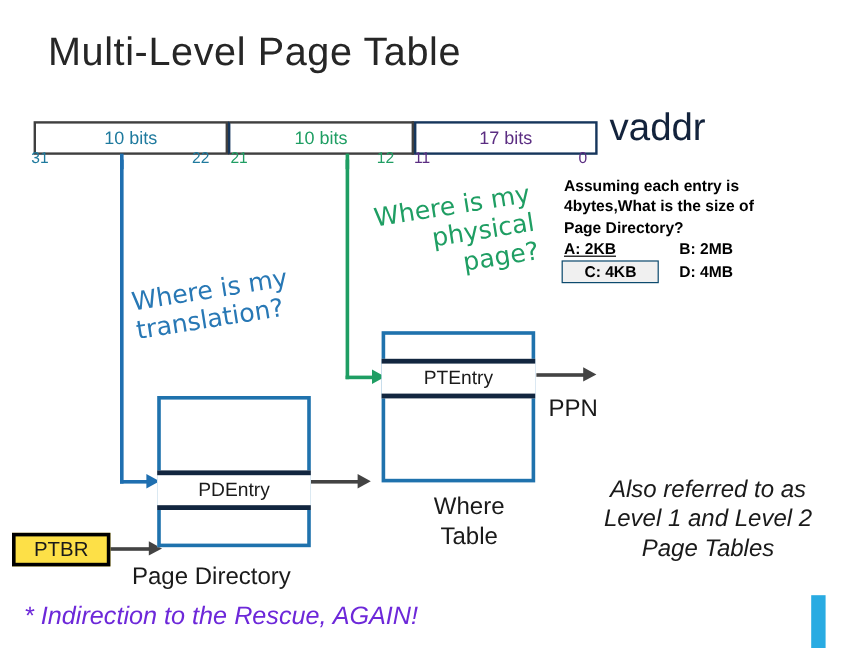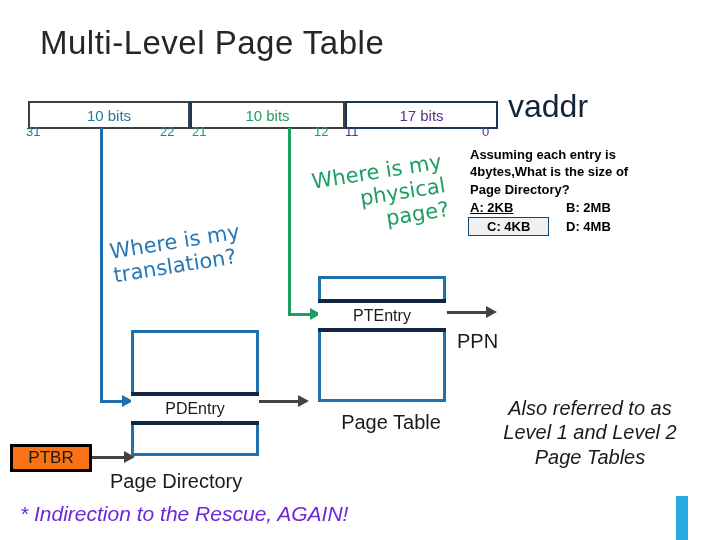--- a/index.html
+++ b/index.html
@@ -207,21 +207,21 @@
 
   
   #ptbr-box {
     position: absolute;
     left: 10px;
     top: 444px;
     width: 82px;
     height: 28px;
     box-sizing: border-box;
     border: 3px solid #000000;
-    background: #f97316;
+    background: #fde047;
     display: flex;
     align-items: center;
     justify-content: center;
     font-size: 17px;
     color: #1a1a1a;
   }
 
   
   .caption {
     position: absolute;
@@ -342,21 +342,21 @@
   </div>
 
   <div class="entrybox" id="ptentry-box">
     <div class="entryrow" id="ptentry-row">PTEntry</div>
   </div>
 
   <div id="ptbr-box">PTBR</div>
 
   <div class="caption" id="cap-ppn">PPN</div>
   <div class="caption" id="cap-pagedir">Page Directory</div>
-  <div class="caption" id="cap-pagetable">Page
+  <div class="caption" id="cap-pagetable">Where
 Table</div>
 
   <div id="cap-indirection">* Indirection to the Rescue, AGAIN!</div>
   <div id="cap-alsoreferred">Also referred to as Level 1 and Level 2 Page Tables</div>
 
   <div id="page-badge">47</div>
 
 </div>
 
 </body></html>

